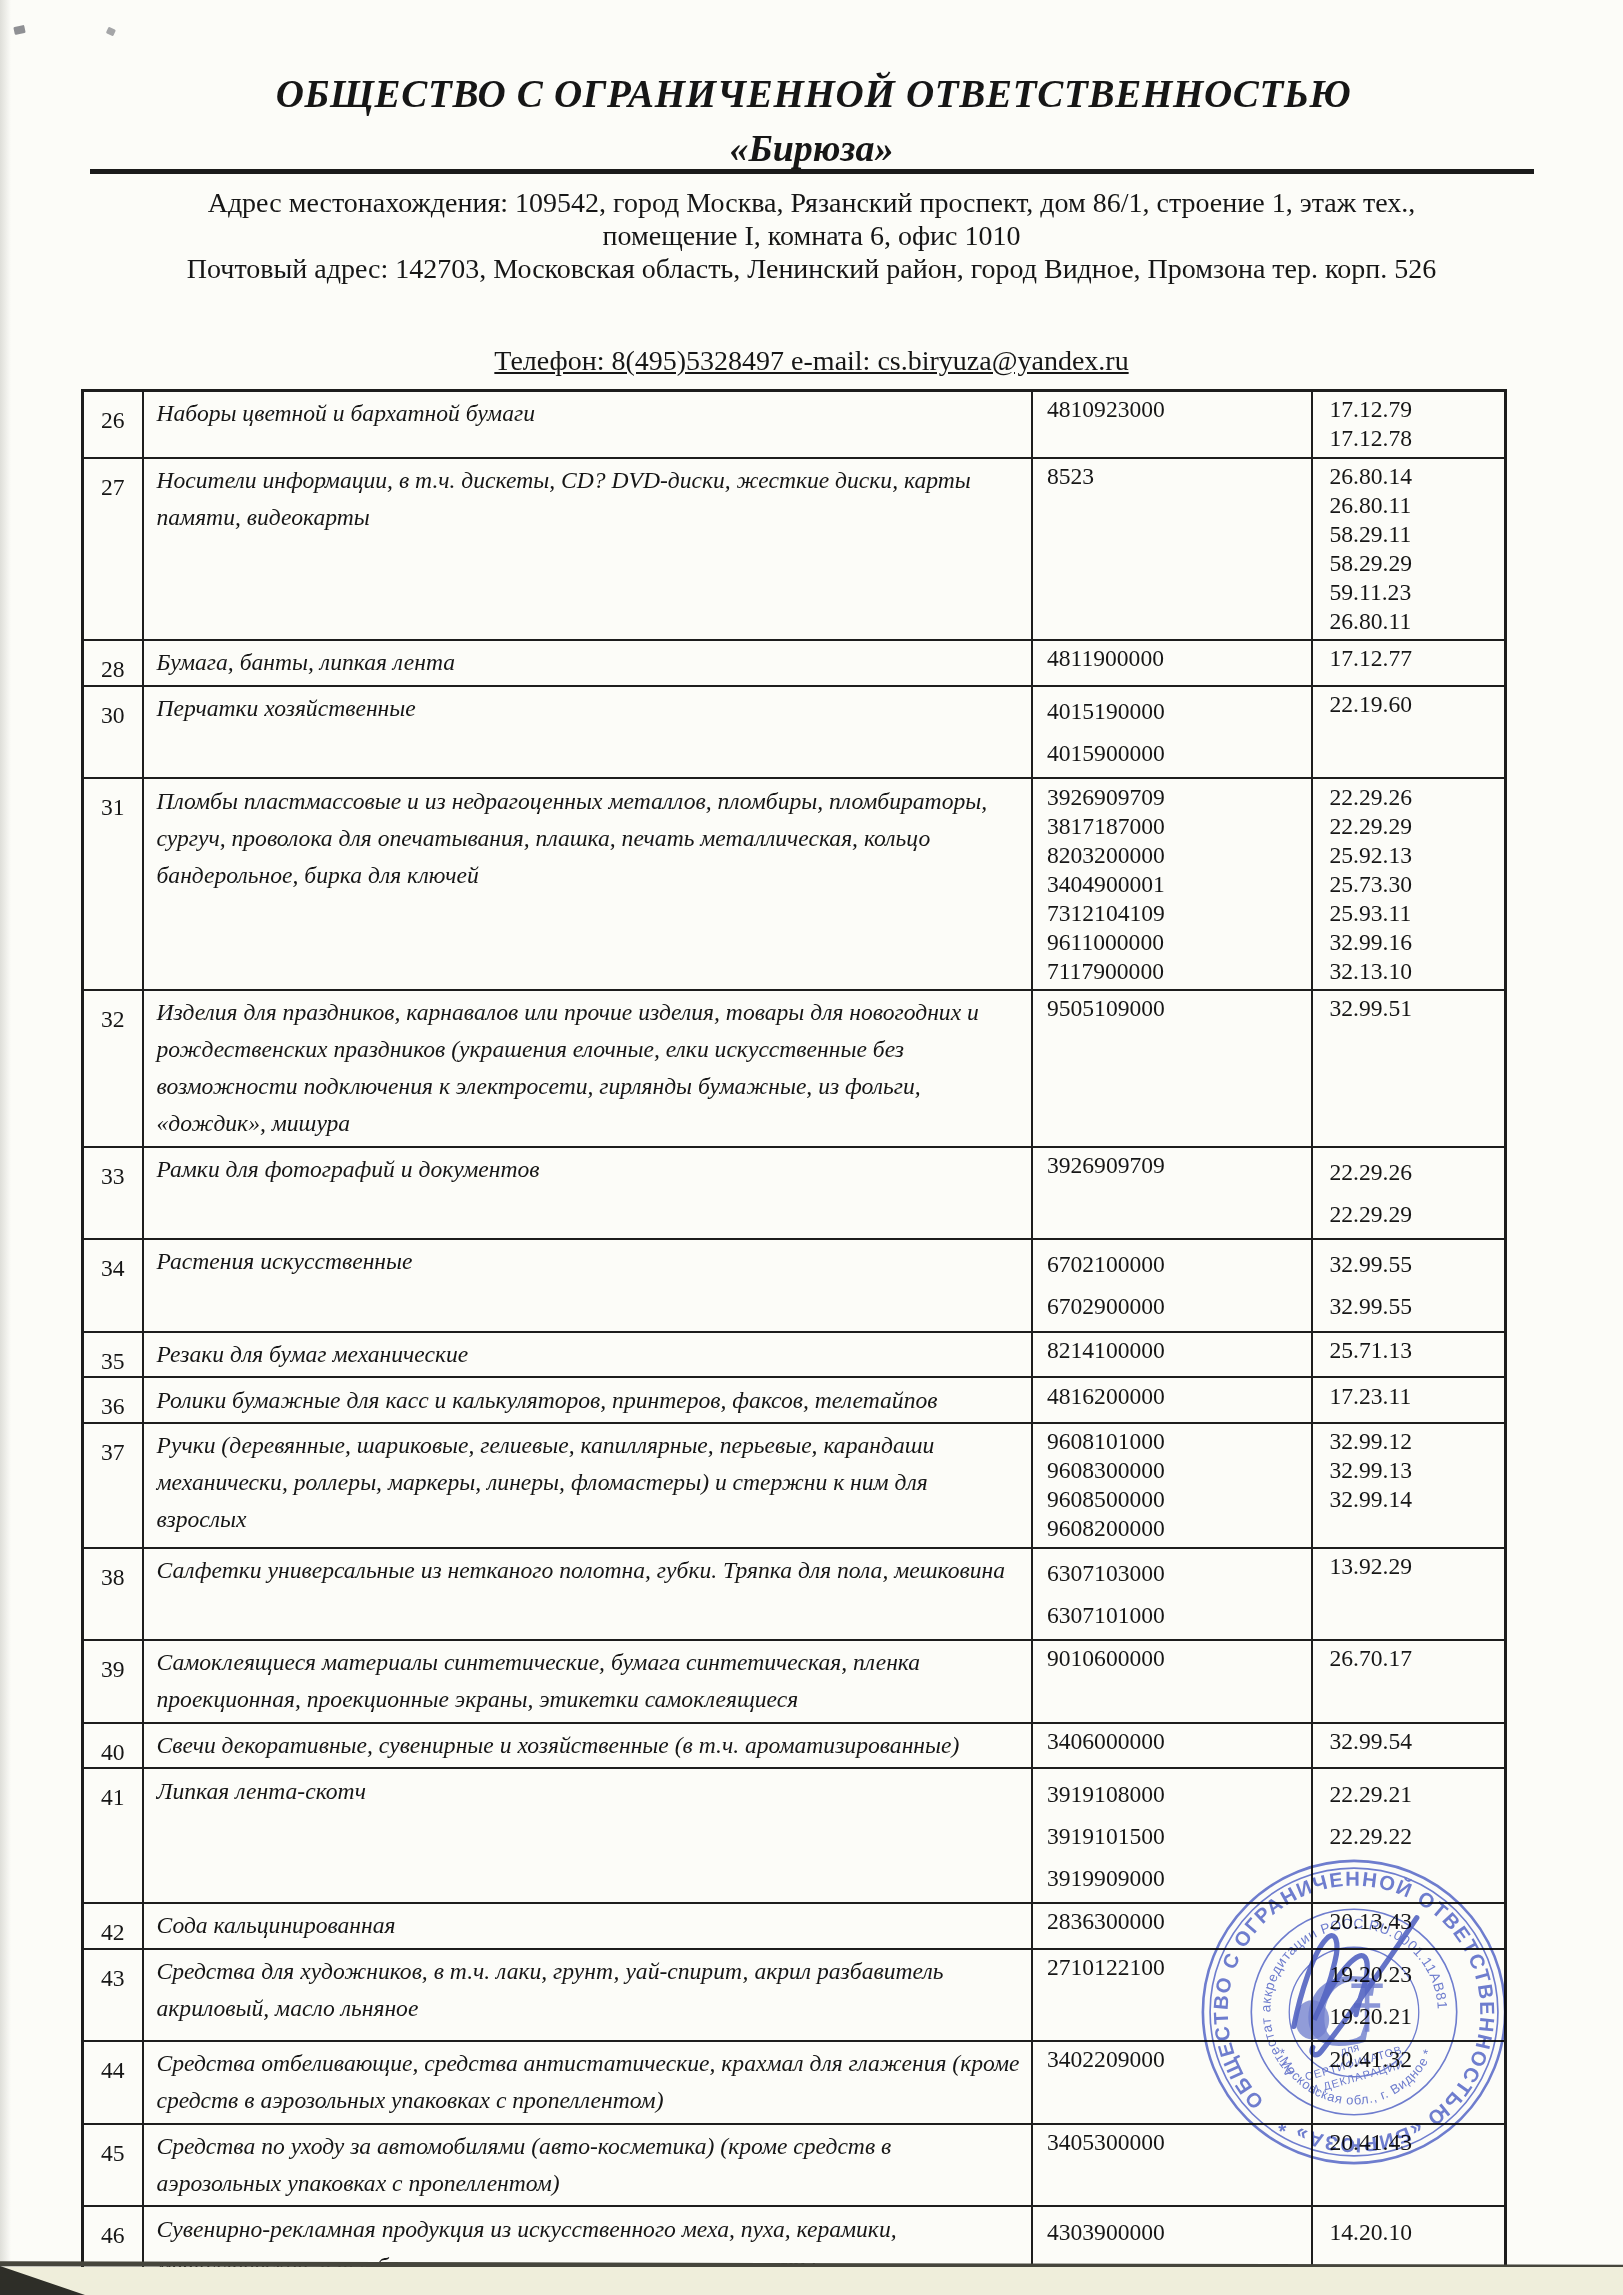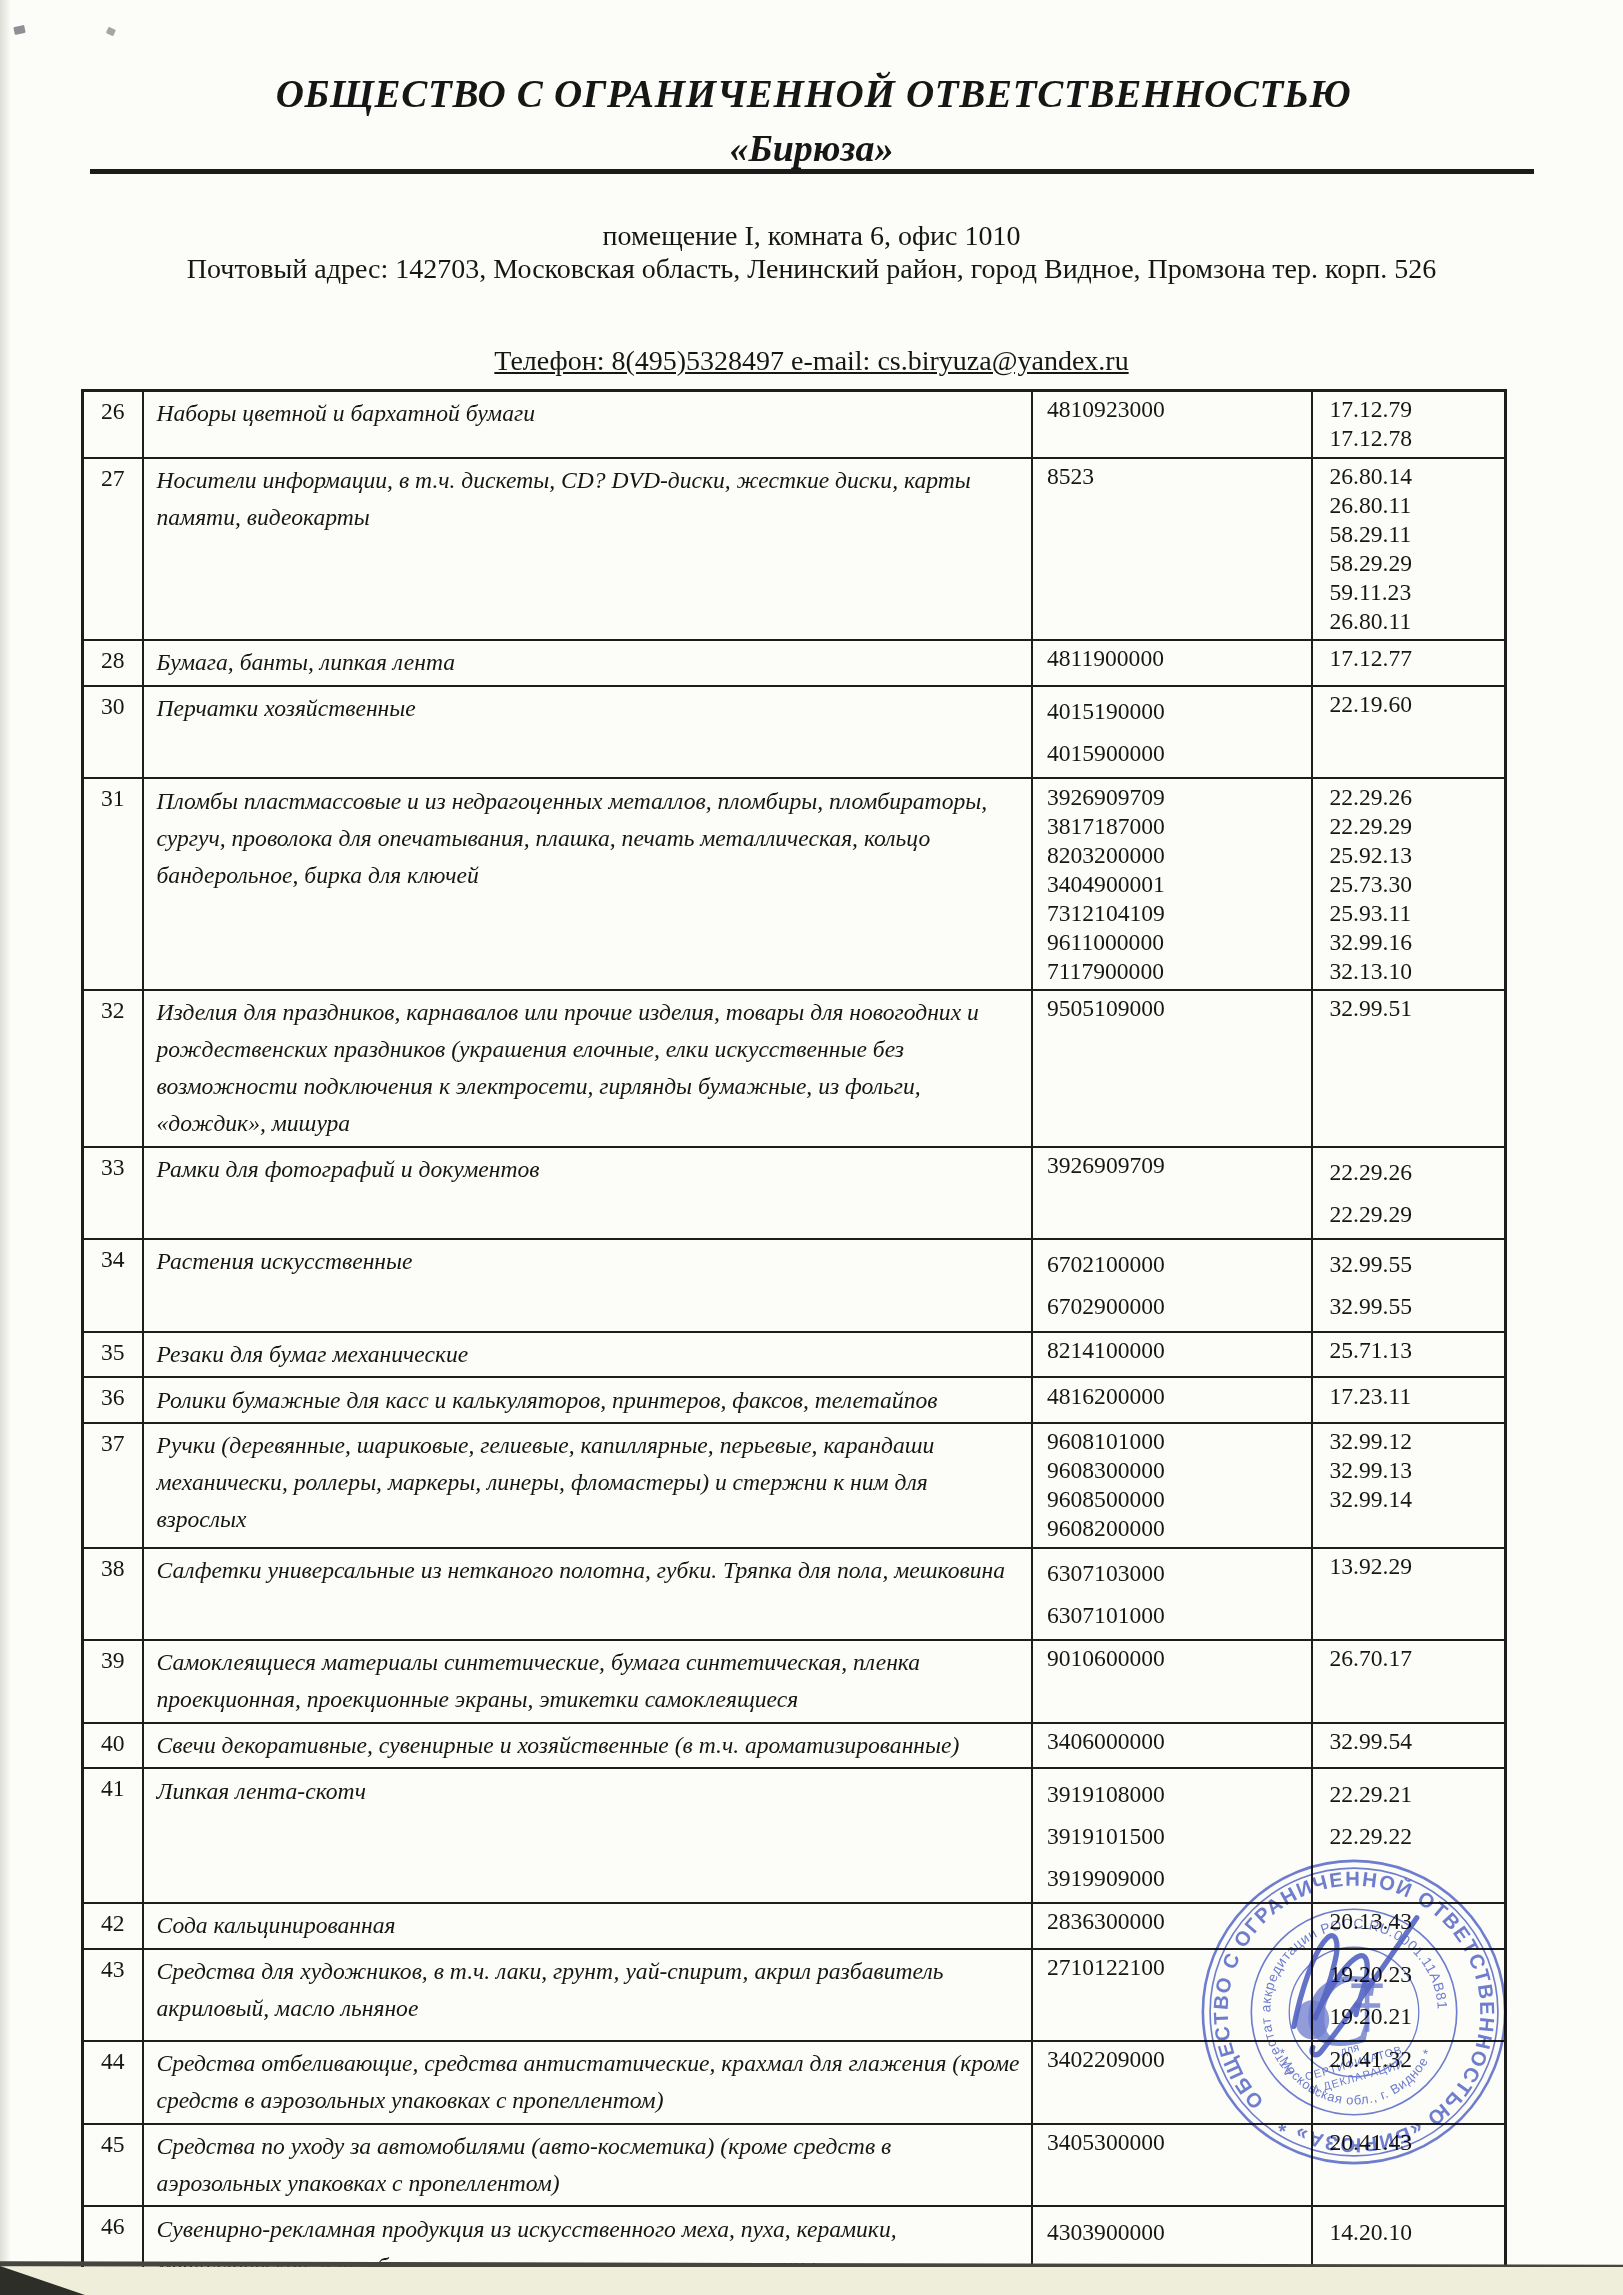--- a/index.html
+++ b/index.html
@@ -16,21 +16,21 @@
   .title2{position:absolute;left:0;top:126px;width:100%;text-align:center;
         font-size:38px;font-weight:bold;font-style:italic;}
   .title-rule{position:absolute;left:90px;top:169px;width:1444px;height:4.6px;background:#1b1b1b;}
   .addr{position:absolute;left:0;width:100%;text-align:center;font-size:28px;}
   .a1{top:187px;} .a2{top:220px;} .a3{top:253px;} .a4{top:313px;} .a5{top:345px;text-decoration:underline;}
 
   table.products{position:absolute;left:81px;top:389px;width:1423px;
         border-collapse:collapse;table-layout:fixed;font-size:23.6px;}
   table.products td{border:2px solid #1d1d1d;vertical-align:top;}
   table.products{border:3.3px solid #1d1d1d;}
-  td.c-num{text-align:center;padding-top:6px;margin-top:48px;}
+  td.c-num{text-align:center;padding-top:15px;margin-top:48px;}
   td.c-desc{padding:3.3px 9.2px 3.3px 13px;line-height:37px;font-style:italic;}
   td.c-codes{padding:3.3px 3.9px 3.3px 14.4px;margin-left:23px;}
   td.c-cls{padding:3.3px 3.9px 3.3px 17px;}
   td.c-codes div,td.c-cls div{line-height:29px;}
   td.spread div{line-height:42px;}
 
   .stamp{position:absolute;left:1197px;top:1855px;width:314px;height:314px;
          mix-blend-mode:multiply;opacity:.88;}
   .scan-line{position:absolute;left:0;top:2263px;width:1623px;height:4.6px;background:#45453c;transform:rotate(0.12deg);}
   .scan-strip{position:absolute;left:0;top:2267px;width:1623px;height:28px;background:#efeedb;}
@@ -42,20 +42,21 @@
 
 <div class="page">
   <div class="edge-left"></div>
   <div class="speck s1"></div>
   <div class="speck s2"></div>
 
   <div class="title">ОБЩЕСТВО С ОГРАНИЧЕННОЙ ОТВЕТСТВЕННОСТЬЮ</div>
   <div class="title2">«Бирюза»</div>
   <div class="title-rule"></div>
 
+  <div class="addr a1">Адрес местонахождения: 109542, город Москва, Рязанский проспект, дом 86/1, строение 1, этаж тех.,</div>
   <div class="addr a2">помещение I, комната 6, офис 1010</div>
   <div class="addr a3">Почтовый адрес: 142703, Московская область, Ленинский район, город Видное, Промзона тер. корп. 526</div>
   <div class="addr a5">Телефон: 8(495)5328497 e-mail: cs.biryuza@yandex.ru</div>
 
   <table class="products">
     <colgroup>
       <col style="width:60px">
         <col style="width:889px">
         <col style="width:280px">
         <col style="width:194px">

